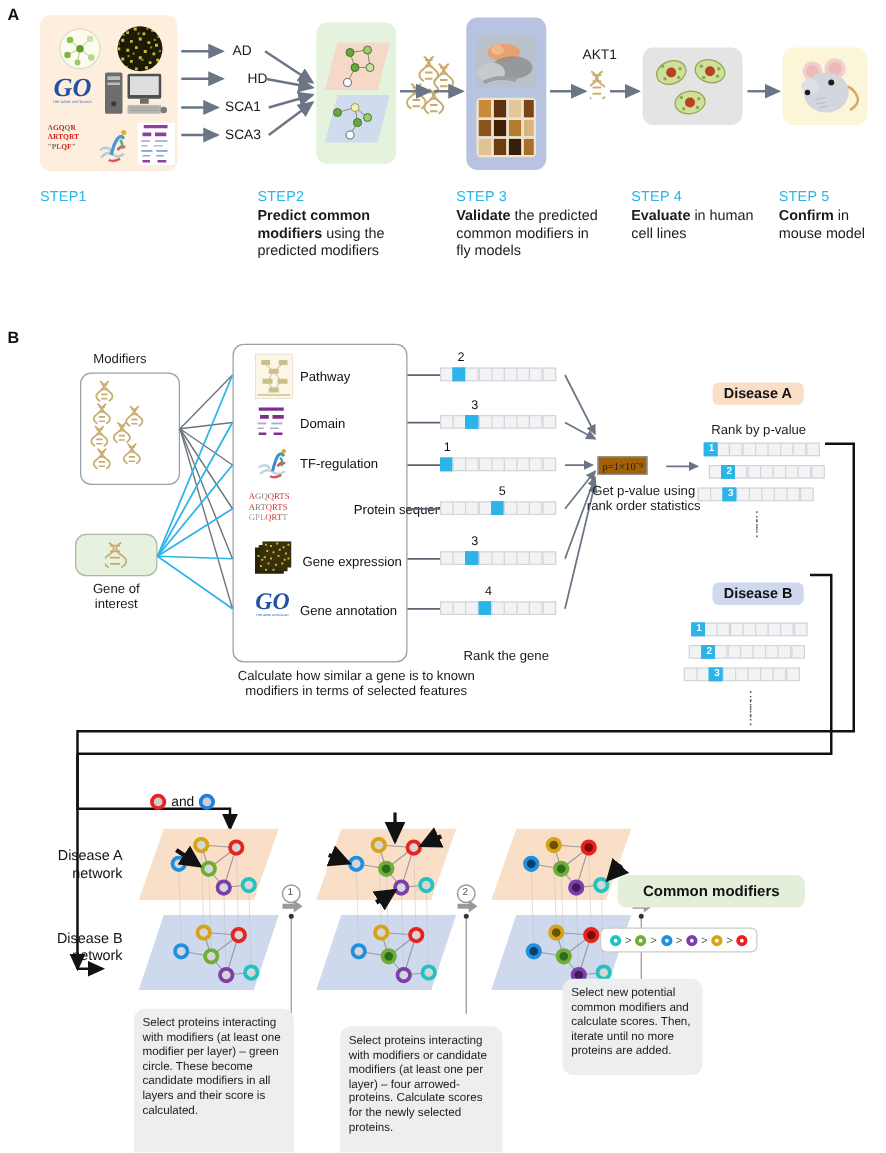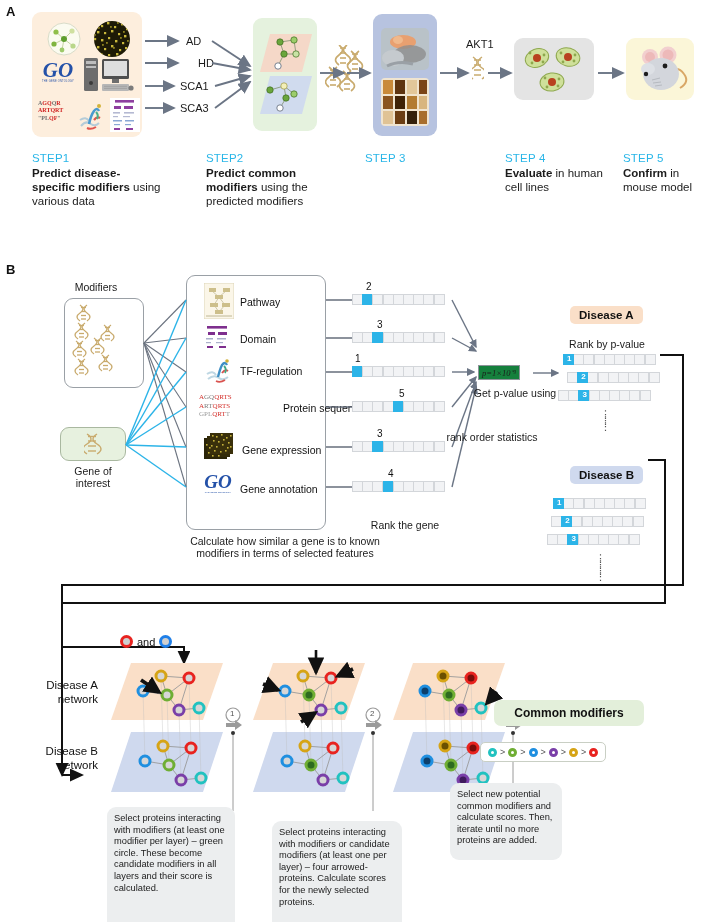--- a/index.html
+++ b/index.html
@@ -40,22 +40,22 @@
 
   .rankbar { position:absolute; display:flex; }
   .rankbar .cell {
     width:11px; height:11px; border:0.8px solid #d3d6da; background:#f2f3f5;
     margin-right:-0.8px;
   }
   .rankbar .cell.hit { background:#2cb4e8; border-color:#2cb4e8; }
   .rank-num { position:absolute; font-size:10px; color:#111; }
 
   .pbox {
-    position:absolute; border:1px solid #8d9399; background:#15803d;
-    font-size:8.5px; font-family:"Liberation Serif", serif; font-style:italic;
+    position:absolute; border:1px solid #8d9399; background:#a16207;
+    font-size:8.5px; font-family:"Liberation Serif", serif; 
     padding:1px 3px; white-space:nowrap;
   }
   .disease-tag {
     position:absolute; border-radius:5px; font-size:11.5px; font-weight:bold;
     text-align:center; padding:3px 9px; color:#111;
   }
   .vdots { position:absolute; font-size:11px; color:#555; line-height:6px; letter-spacing:0; }
 
   .cap { position:absolute; font-size:10.5px; line-height:12.6px; color:#1b1b1b; text-align:center; }
 
@@ -404,28 +404,28 @@
       <line x1="320" y1="73" x2="344" y2="73"></line>
       <line x1="347" y1="73" x2="370" y2="73"></line>
       <line x1="440" y1="73" x2="468" y2="73"></line>
       <line x1="488" y1="73" x2="511" y2="73"></line>
       <line x1="598" y1="73" x2="623" y2="73"></line>
     </g>
   </svg>
 
   <div class="step-col" style="left:32px; top:152px; width:130px;">
     <div class="step-label">STEP1</div>
-    <div class="step-desc"><b>Predict disease-specific modifiers</b><span> using various data</span></div>
   </div>
   <div class="step-col" style="left:206px; top:152px; width:136px;">
     <div class="step-label">STEP2</div>
     <div class="step-desc"><b>Predict common modifiers</b><span> using the predicted modifiers</span></div>
   </div>
   <div class="step-col" style="left:365px; top:152px; width:118px;">
     <div class="step-label">STEP 3</div>
+    <div class="step-desc"><b>Validate</b><span> the predicted common modifiers in fly models</span></div>
   </div>
   <div class="step-col" style="left:505px; top:152px; width:110px;">
     <div class="step-label">STEP 4</div>
     <div class="step-desc"><b>Evaluate</b><span> in human cell lines</span></div>
   </div>
   <div class="step-col" style="left:623px; top:152px; width:86px;">
     <div class="step-label">STEP 5</div>
     <div class="step-desc"><b>Confirm</b><span> in mouse model</span></div>
   </div>
 </div>
@@ -748,21 +748,21 @@
       <div class="cell"></div>
       <div class="cell"></div>
   </div>
 
   <div class="cap" style="left:140px; top:292px; width:290px;">modifiers in terms of selected features</div>
   <div class="cap" style="left:140px; top:280px; width:290px;">Calculate how similar a gene is to known</div>
   <div class="cap" style="left:350px; top:264px; width:110px;">Rank the gene</div>
 
   <div class="pbox" style="left:478px; top:110px;">p=1×10⁻⁹</div>
   <div class="cap" style="left:455px; top:132px; width:120px;">Get p-value using</div>
-  <div class="cap" style="left:432px; top:144px; width:120px;margin-top:32px;">rank order statistics</div>
+  <div class="cap" style="left:455px; top:144px; width:120px;">rank order statistics</div>
 
   <div class="disease-tag" style="left:570px; top:51px; background:#fadfc8;">Disease A</div>
   <div class="cap" style="left:552px; top:83px; width:110px;">Rank by p-value</div>
 
   <div class="rankbar" style="left:563px; top:99px;">
     <div class="cell hit" style="position:relative;">
         <span style="position:absolute;left:3px;top:-1px;font-size:8px;color:#fff;font-weight:bold;">1</span>
       </div>
       <div class="cell"></div>
       <div class="cell"></div>

